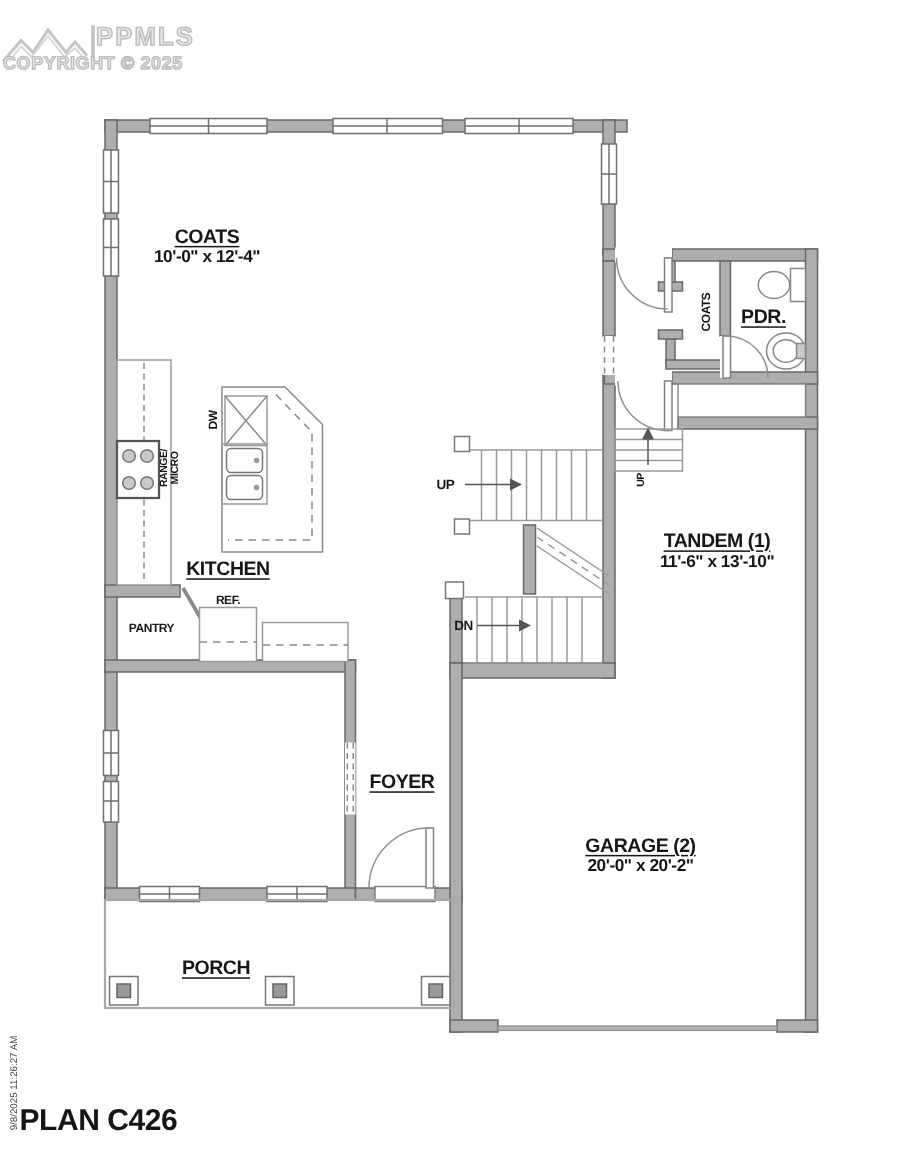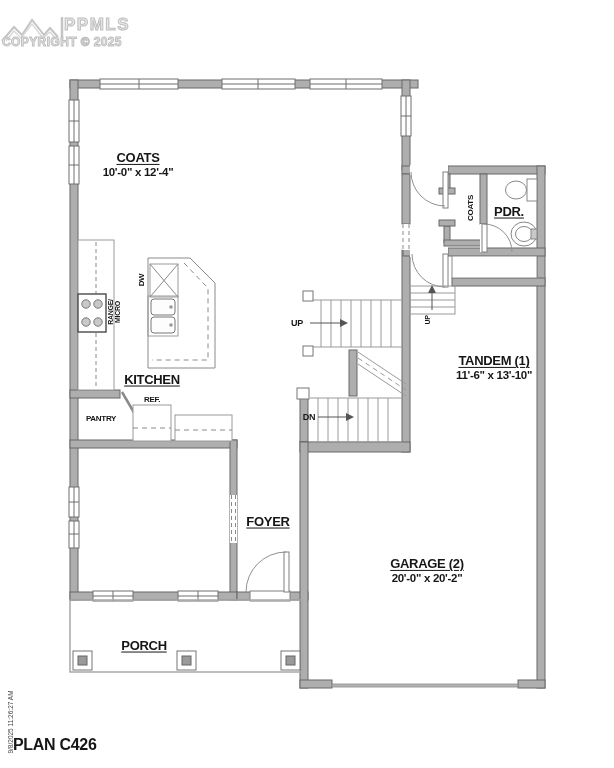--- a/index.html
+++ b/index.html
@@ -12,21 +12,21 @@
   .room-dims{font-size:11.5px;display:block;}
   .small{font-size:8px;}
   .tiny{font-size:7px;line-height:1.05;}
   .updn{font-size:9px;}
   .vert{transform:translate(-50%,-50%) rotate(-90deg);}
   .logo-wrap{position:absolute;left:0;top:11px;width:140px;height:44px;}
   .ppmls{position:absolute;left:64px;top:4px;font-size:17px;font-weight:bold;letter-spacing:1.5px;
          color:#e9e9e9;-webkit-text-stroke:1px #bdbdbd;}
   .copyright{position:absolute;left:2px;top:24px;font-size:12px;font-weight:bold;letter-spacing:0.4px;
          color:#e9e9e9;-webkit-text-stroke:0.9px #bdbdbd;white-space:nowrap;}
-  .plan-code{position:absolute;left:13px;top:736px;font-size:16px;font-weight:bold;letter-spacing:-0.3px;}
+  .plan-code{position:absolute;left:13px;top:736px;font-size:20px;font-weight:bold;letter-spacing:-0.3px;}
   .stamp{position:absolute;left:10px;top:722px;transform:translate(-50%,-50%) rotate(-90deg);
          font-size:6.5px;font-weight:normal;color:#444;letter-spacing:0;white-space:nowrap;}
 </style>
 </head>
 <body>
 
 <div id="plan">
 
   <svg width="614" height="768" viewBox="0 0 614 768">
 
@@ -232,21 +232,21 @@
   <div class="lbl" style="left:138px;top:165px">
     <span class="room-name">COATS</span>
     <span class="room-dims">10'-0" x 12'-4"</span>
   </div>
   <div class="lbl" style="left:509px;top:212px">
     <span class="room-name">PDR.</span>
   </div>
   <div class="lbl" style="left:152px;top:380px">
     <span class="room-name">KITCHEN</span>
   </div>
-  <div class="lbl" style="left:494px;top:368px">
+  <div class="lbl" style="left:478px;top:368px">
     <span class="room-name">TANDEM (1)</span>
     <span class="room-dims">11'-6" x 13'-10"</span>
   </div>
   <div class="lbl" style="left:268px;top:522px">
     <span class="room-name">FOYER</span>
   </div>
   <div class="lbl" style="left:427px;top:571px">
     <span class="room-name">GARAGE (2)</span>
     <span class="room-dims">20'-0" x 20'-2"</span>
   </div>

